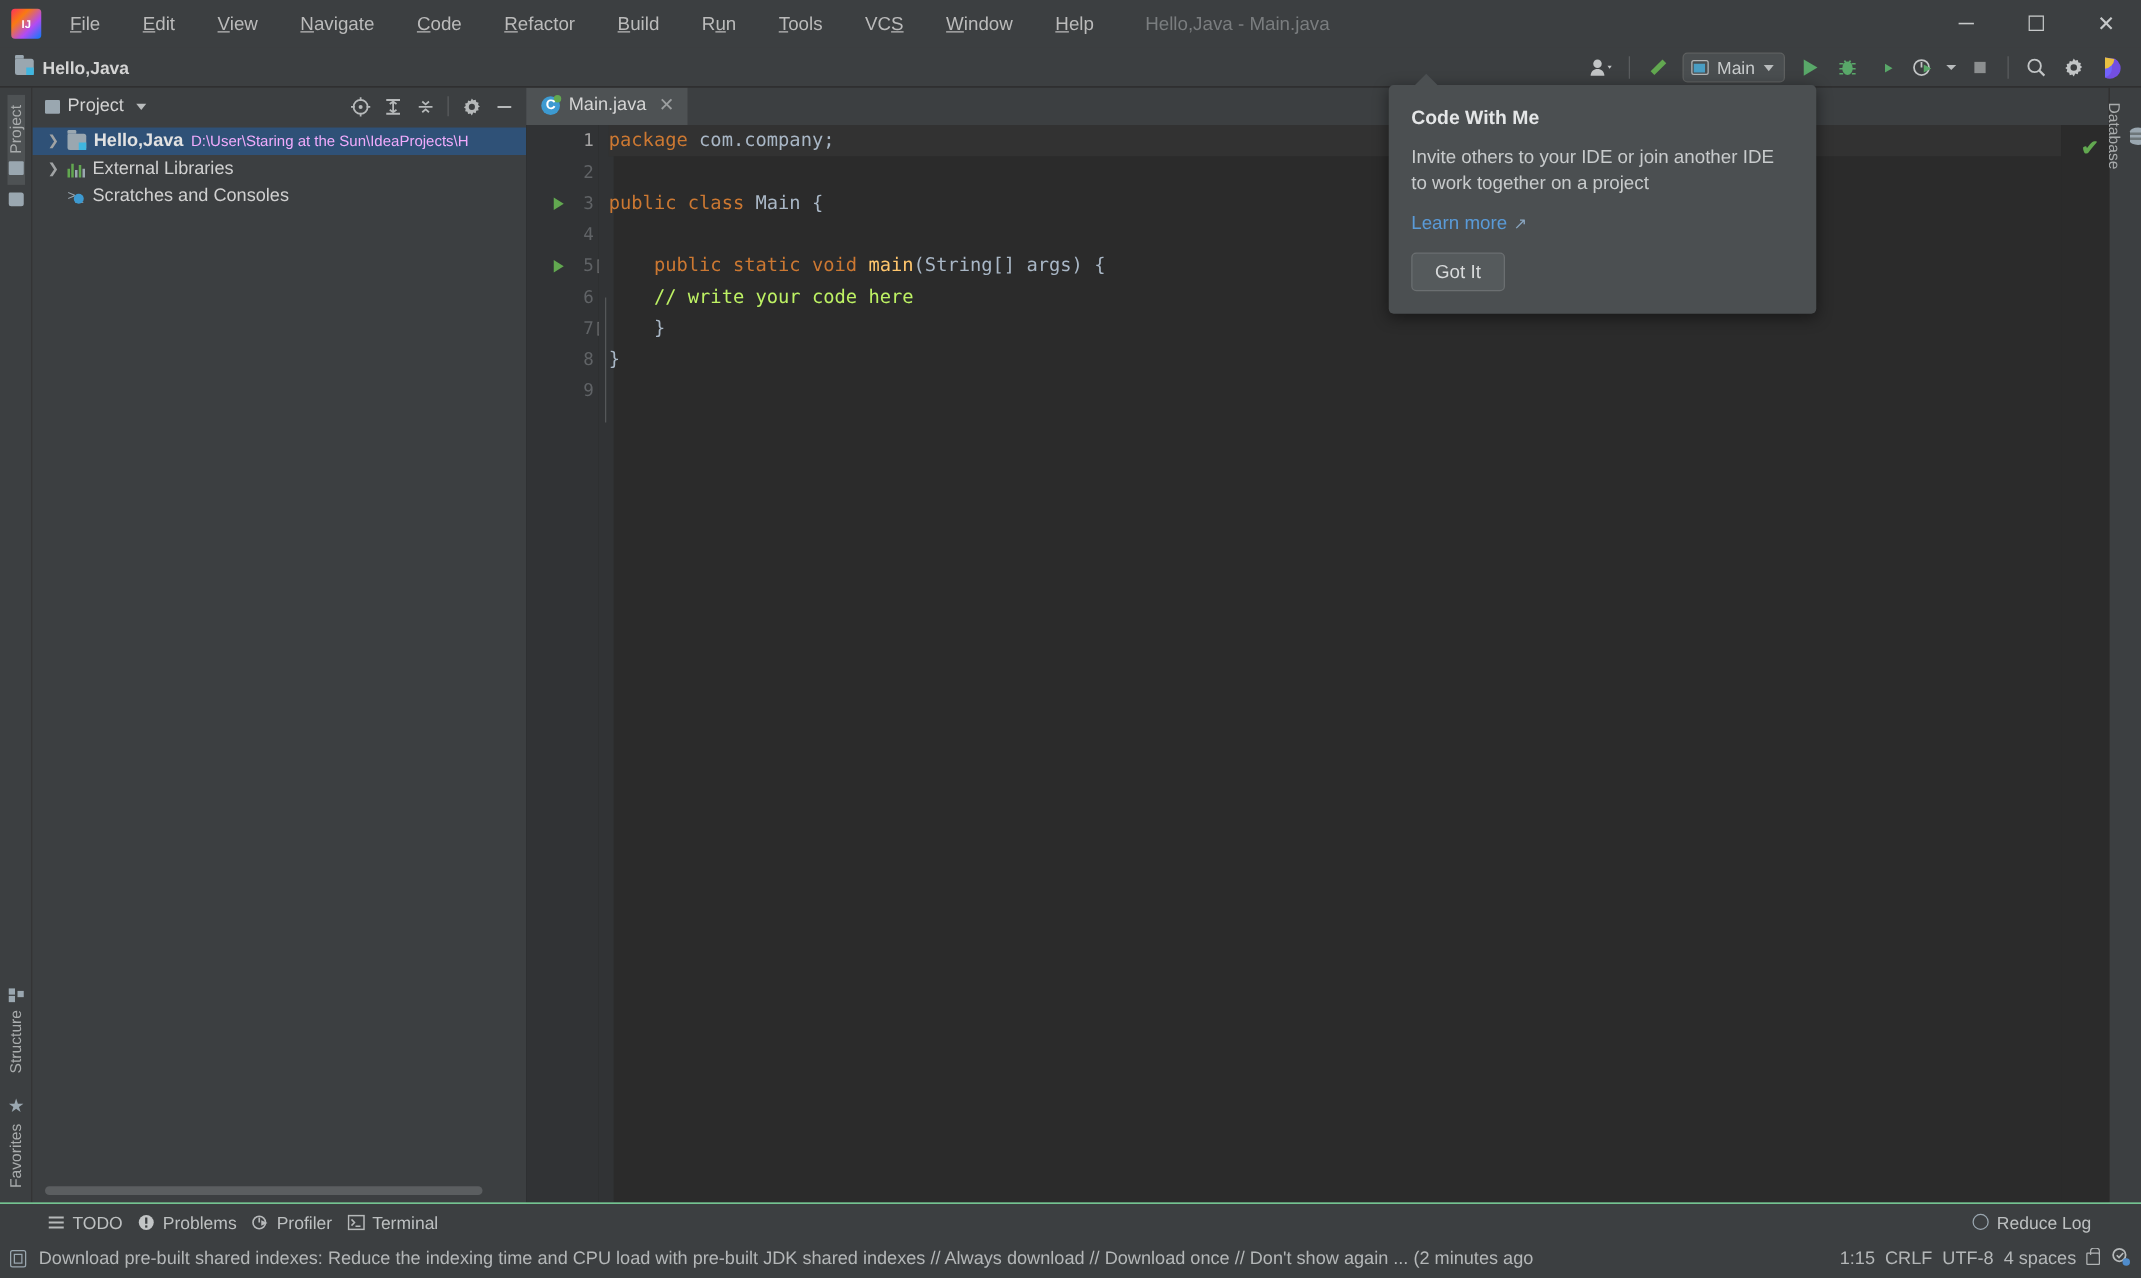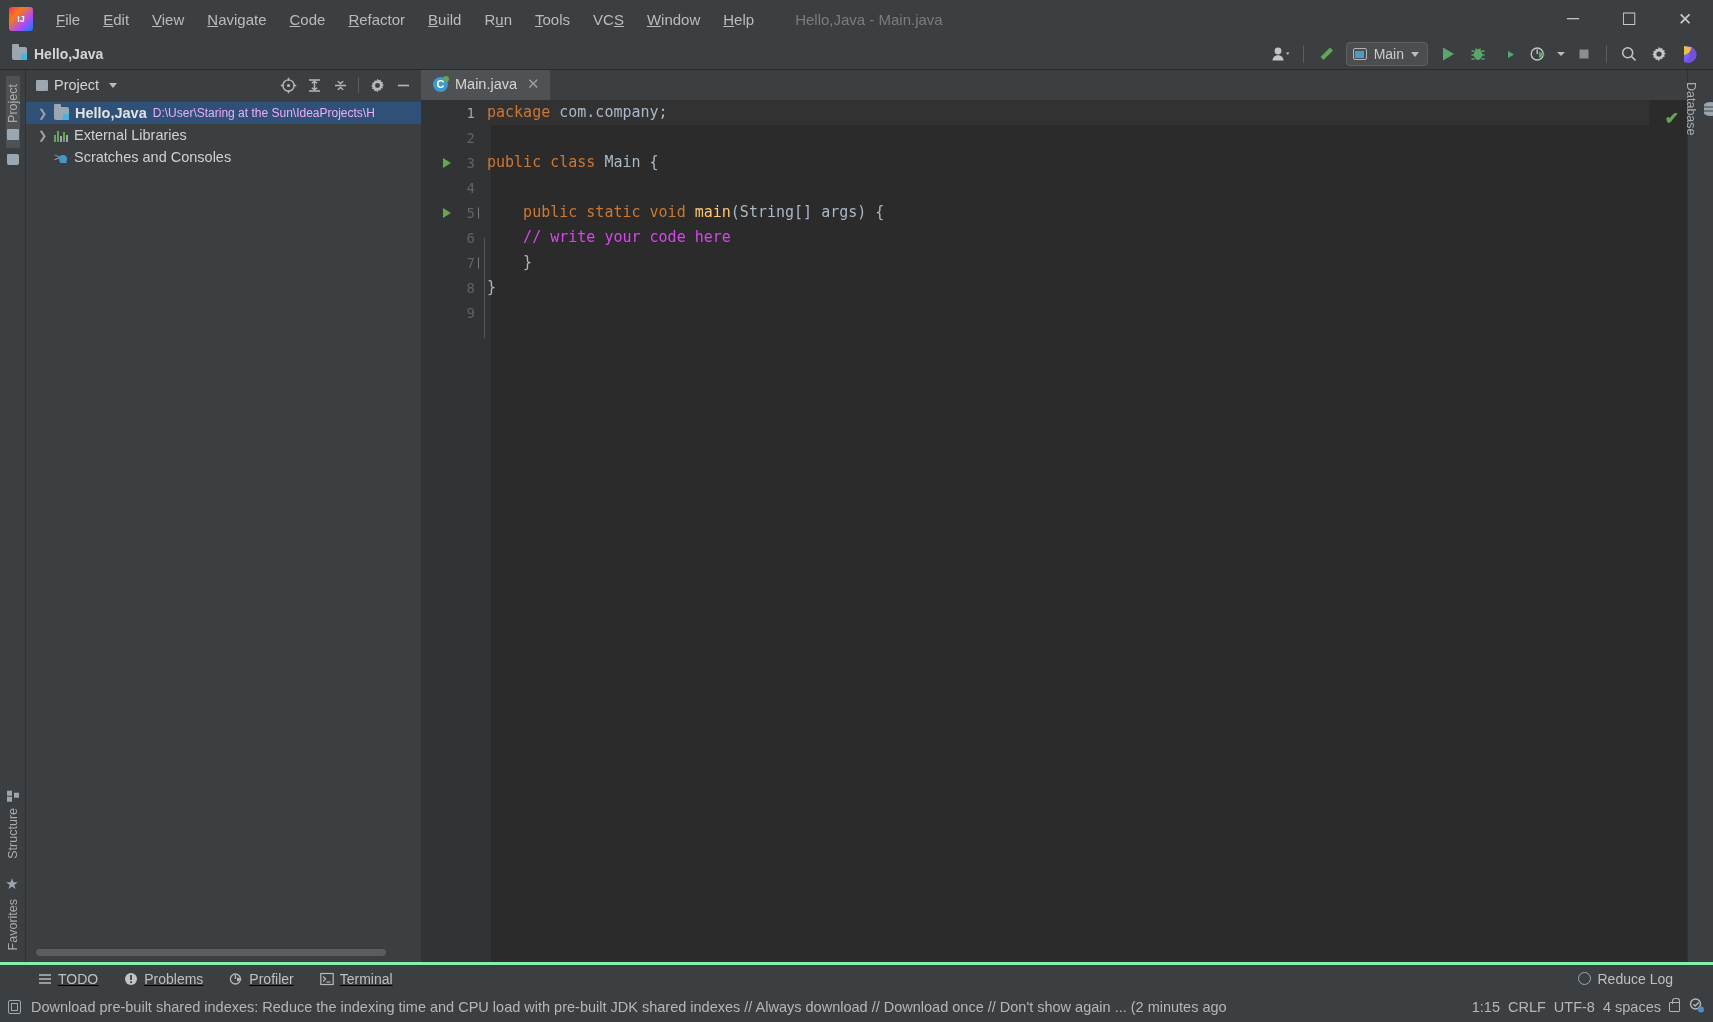--- a/index.html
+++ b/index.html
@@ -20,21 +20,21 @@
   .ij-logo {
     width: 24px; height: 24px; margin-left: 9px; margin-right: 12px; position: relative;
     border-radius: 3px; overflow: hidden; flex: 0 0 24px;
     background: linear-gradient(135deg,#fe315d 0%,#f97a12 30%,#b24bf3 65%,#087cfa 100%);
   }
   .ij-logo::after {
     content: "IJ"; position: absolute; left: 0; top: 0; right: 0; bottom: 0;
     display: flex; align-items: center; justify-content: center;
     font-size: 9px; font-weight: bold; color: #fff; font-family: "Liberation Sans", sans-serif;
   }
-  .menu { display: flex; align-items: flex-end; gap: 1px; }
+  .menu { display: flex; align-items: flex-end; gap: 12px; }
   .menu-item {
     color: #bbbbbb; font-size: 15px; padding: 4px 11px; cursor: default; white-space: nowrap;
   }
   .menu-item u { text-decoration: underline; }
   .win-title {
     color: #7a7d7f; font-size: 15px; margin-left: 30px; white-space: nowrap;
   }
   .win-controls { position: absolute; right: 0; top: 0; height: 38px; display: flex; }
   .win-btn {
     width: 56px; height: 38px; display: flex; align-items: center; justify-content: center;
@@ -177,21 +177,21 @@
     display:flex;align-items:center;justify-content:center; background:#313335;
   }
   .codearea {
     flex: 1; position: relative; padding-left: 8px;
     font-family: "DejaVu Sans Mono", monospace; font-size: 15px; line-height: 25px;
     white-space: pre; overflow: hidden;
   }
   .cline { height:25px; color:#a9b7c6; }
   .cline.highlight { background: #323232; }
   .kw { color:#cc7832; }
-  .cm { color:#d946ef; }
+  .cm { color:#bef264; }
   .fn { color:#ffc66d; }
   .cls { color:#a9b7c6; }
   .plain { color:#a9b7c6; }
   .fold-rail {
     position:absolute; left: 58px; top: 0; width: 12px; bottom: 0; background: #313335;
   }
   .fold-line { position:absolute; left:5px; width:1px; background:#555759; }
 
   .right-gutter {
     width: 38px; flex:0 0 38px; background: #2b2b2b; position: relative;
@@ -199,23 +199,22 @@
   .ok-check { position:absolute; right: 8px; top: 8px; color:#62a850; font-size: 17px; font-weight:bold; }
 
   .rightstrip {
     width: 26px; background: #3c3f41; border-left: 1px solid #323232; flex: 0 0 26px;
     display:flex; flex-direction:column; align-items:center; padding-top: 4px;
   }
 
   
   .bottombar {
     height: 30px; background: #3c3f41; display: flex; align-items: center;
-    flex: 0 0 30px; padding-left: 34px; gap: 18px; border-top: 3px solid #86efac;
+    flex: 0 0 30px; padding-left: 34px; gap: 4px; border-top: 1px solid #86efac;
     position: relative;
-    text-decoration: underline;
   }
   .bbtn { display:flex; align-items:center; gap:6px; color:#bdc0c1; font-size:14px; cursor:default; padding: 2px 4px; }
   .eventlog { position:absolute; right: 40px; display:flex; align-items:center; gap:6px; color:#bdc0c1; font-size:14px;}
   .circ-ico { width:13px;height:13px;border:1.6px solid #9aa7b0;border-radius:50%; }
 
   .statusbar {
     height: 30px; background: #3c3f41; display: flex; align-items: center;
     flex: 0 0 30px; padding: 0 8px 0 8px; gap: 10px; position: relative;
   }
   .status-msg { color:#b4b7b8; font-size:14.5px; white-space:nowrap; overflow:hidden; max-width:1240px;}
@@ -565,14 +564,23 @@
       <span>
         <svg width="17" height="17" viewBox="0 0 17 17">
           <circle cx="7.5" cy="7" r="5" fill="none" stroke="#b6b9ba" stroke-width="1.4"></circle>
           <path d="M5.4 7.2l1.8 1.8 3.4-3.6" stroke="#b6b9ba" stroke-width="1.4" fill="none"></path>
           <circle cx="13" cy="12.5" r="3" fill="#4f8ccc"></circle>
         </svg>
       </span>
     </div>
   </div>
 
+  <div class="popup">
+    <div class="popup-title">Code With Me</div>
+    <div class="popup-body">Invite others to your IDE or join another IDE to work together on a project</div>
+    <div class="popup-link">
+      <span>Learn more</span>
+      <span class="arrowup">↗</span>
+    </div>
+    <div><span class="got-it">Got It</span></div>
+  </div>
 
 </div>
 
 </body></html>

